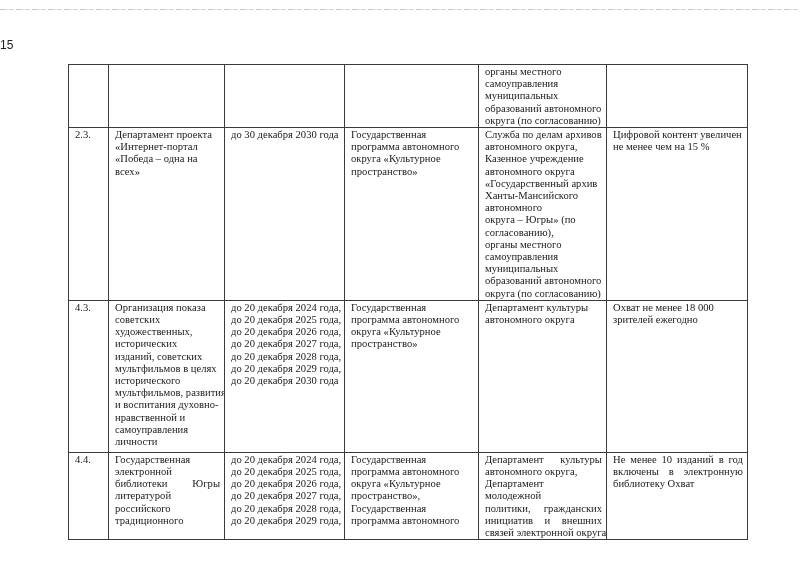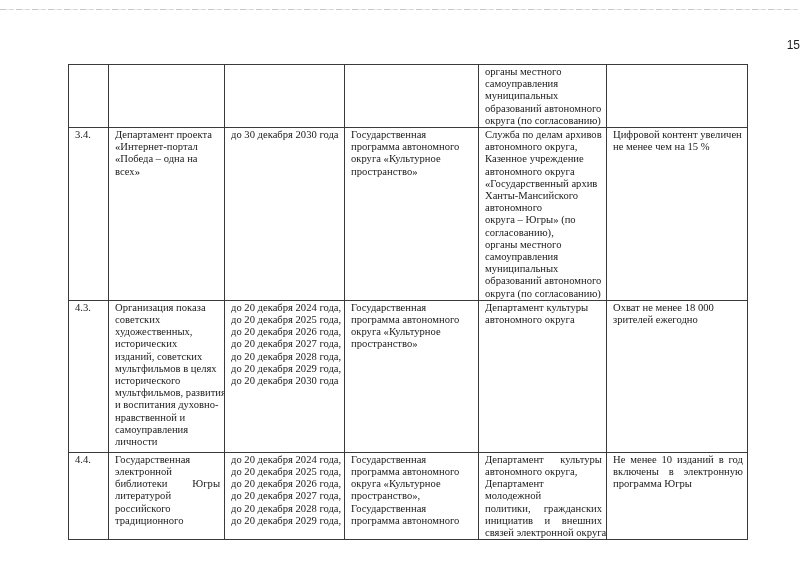--- a/index.html
+++ b/index.html
@@ -5,21 +5,21 @@
   html, body { margin:0; padding:0; }
   body {
     width:800px; height:570px; background:#ffffff; position:relative; overflow:hidden;
     font-family: "Liberation Serif", "DejaVu Serif", serif; color:#1a1a1a;
   }
   .scan-line {
     position:absolute; left:0; top:9px; width:800px; height:1px;
     background:repeating-linear-gradient(90deg,#c8c8c8 0 6px,#ececec 6px 9px,#d6d6d6 9px 14px,transparent 14px 16px);
   }
   .page-num {
-    position:absolute; top:38px; left:0; width:800px; text-align:right;
+    position:absolute; top:38px; left:0; width:800px; text-align:left;
     font-size:12px; font-family:"Liberation Sans", sans-serif; color:#222;
   }
   table.doc {
     position:absolute; left:68px; top:64px; border-collapse:collapse;
     table-layout:fixed; width:679px;
     font-size:10.6px; line-height:12.2px;
   }
   table.doc td {
     border:1px solid #3a3a3a; vertical-align:top; padding:1px 4px 0 6px;
     overflow:hidden;
@@ -65,21 +65,21 @@
         <span class="line">самоуправления</span>
         <span class="line">муниципальных</span>
         <span class="line">образований автономного</span>
         <span class="line">округа (по согласованию)</span>
       </td>
       <td></td>
     </tr>
 
     <tr class="r1">
       <td>
-          <span class="line">3.4.</span>
+          <span class="line">2.3.</span>
         </td>
       <td>
         <span class="line">Департамент проекта</span>
         <span class="line">«Интернет-портал</span>
         <span class="line">«Победа – одна на</span>
         <span class="line">всех»</span>
       </td>
       <td>
         <span class="line">до 30 декабря 2030 года</span>
       </td>
@@ -186,17 +186,17 @@
         <span class="line j">Департамент культуры</span>
         <span class="line">автономного округа,</span>
         <span class="line j">Департамент молодежной</span>
         <span class="line j">политики, гражданских</span>
         <span class="line j">инициатив и внешних</span>
         <span class="line">связей электронной округа</span>
       </td>
       <td>
         <span class="line j">Не менее 10 изданий в год</span>
         <span class="line j">включены в электронную</span>
-        <span class="line">программа Югры</span>
+        <span class="line">библиотеку Охват</span>
       </td>
     </tr>
   </tbody>
 </table>
 
 </body></html>

